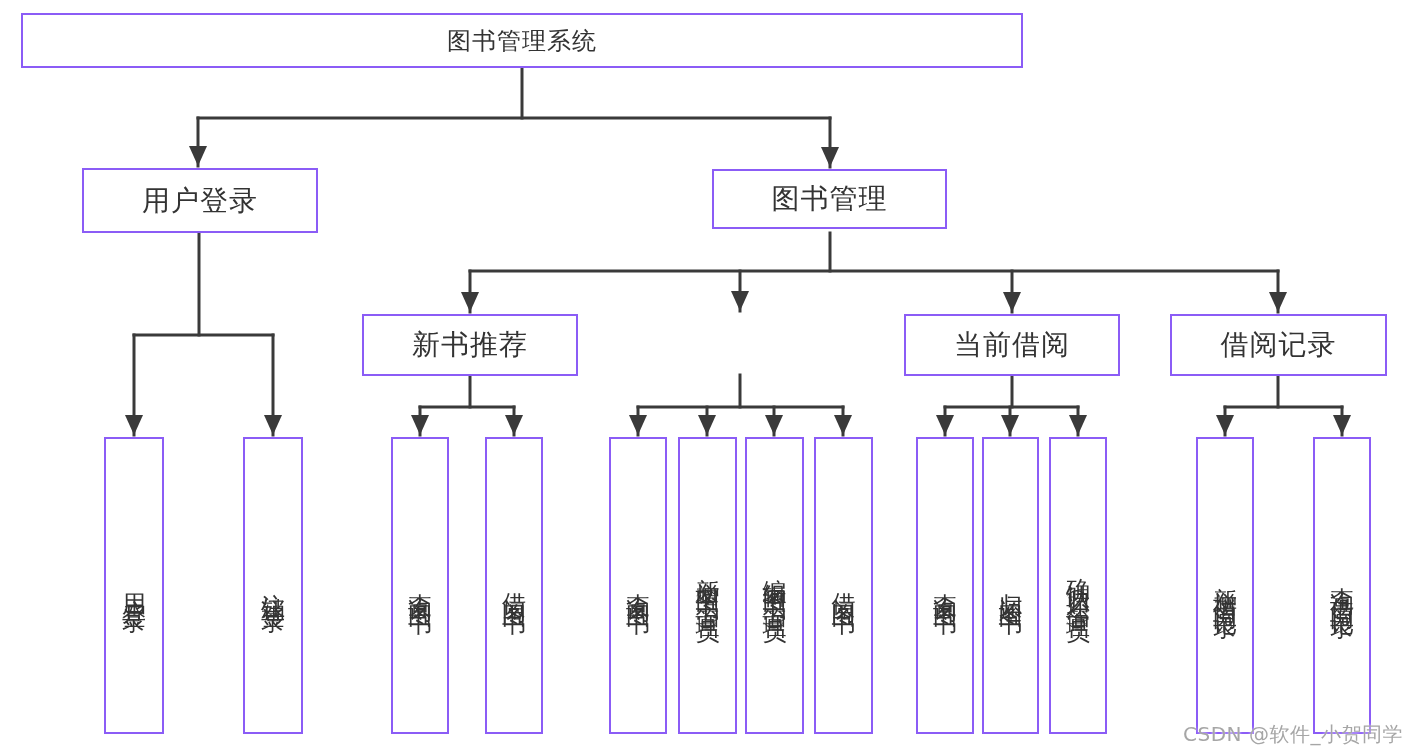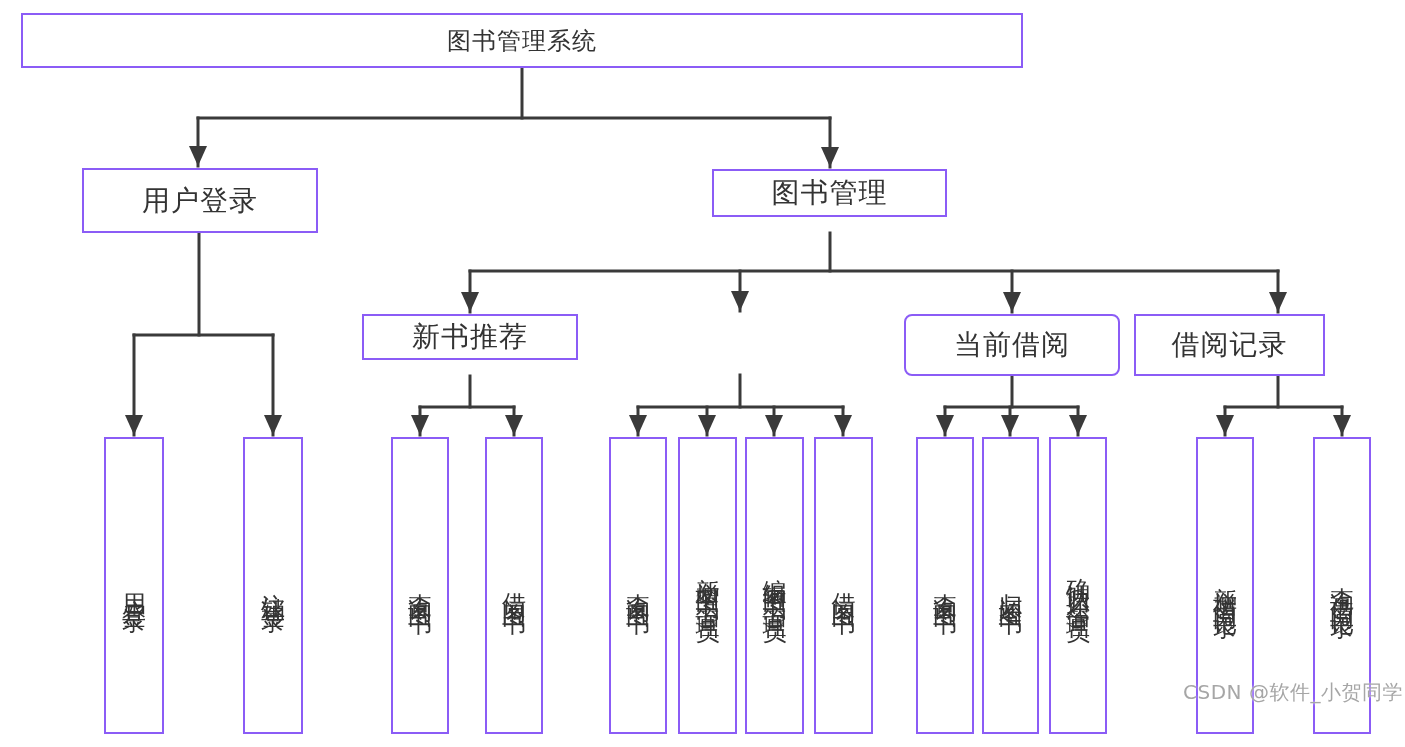--- a/index.html
+++ b/index.html
@@ -23,21 +23,21 @@
   .node.v{
     writing-mode:vertical-rl;
     text-orientation:mixed;
     font-size:24px;
     letter-spacing:6px;
     line-height:1;
   }
   .watermark{
     position:absolute;
     left:1183px;
-    top:679px;
+    top:721px;
     z-index:3;
     font-size:20px;
     color:#a6a6a6;
     letter-spacing:0.5px;
     white-space:nowrap;
     text-shadow:0 0 3px rgba(255,255,255,0.9);
   }
 </style>
 </head>
 <body>
@@ -90,25 +90,25 @@
       <path d="M1278,376 V407"></path>
       <path d="M1225,407 H1342"></path>
       <path d="M1225,407 V435" marker-end="url(#arr)"></path>
       <path d="M1342,407 V435" marker-end="url(#arr)"></path>
     </g>
   </svg>
 
   <div class="node h root" style="left:21px;top:13px;width:1002px;height:55px;">图书管理系统</div>
 
   <div class="node h" style="left:82px;top:168px;width:236px;height:65px;">用户登录</div>
-  <div class="node h" style="left:712px;top:169px;width:235px;height:48px;text-align:center;">图书管理</div>
+  <div class="node h" style="left:712px;top:169px;width:235px;height:60px;text-align:center;">图书管理</div>
 
-  <div class="node h" style="left:362px;top:314px;width:216px;height:46px;">新书推荐</div>
-  <div class="node h" style="left:904px;top:314px;width:216px;height:62px;border-radius:8px;">当前借阅</div>
-  <div class="node h" style="left:1134px;top:314px;width:191px;height:62px;">借阅记录</div>
+  <div class="node h" style="left:362px;top:314px;width:216px;height:62px;">新书推荐</div>
+  <div class="node h" style="left:904px;top:314px;width:216px;height:62px;">当前借阅</div>
+  <div class="node h" style="left:1170px;top:314px;width:217px;height:62px;">借阅记录</div>
 
   <div class="node v" style="left:104px;top:437px;width:60px;height:297px;">用户登录</div>
   <div class="node v" style="left:243px;top:437px;width:60px;height:297px;">注销登录</div>
 
   <div class="node v" style="left:391px;top:437px;width:58px;height:297px;">查询图书</div>
   <div class="node v" style="left:485px;top:437px;width:58px;height:297px;">借阅图书</div>
 
   <div class="node v" style="left:609px;top:437px;width:58px;height:297px;">查询图书</div>
   <div class="node v" style="left:678px;top:437px;width:59px;height:297px;">新增图书（管理员）</div>
   <div class="node v" style="left:745px;top:437px;width:59px;height:297px;">编辑图书（管理员）</div>

